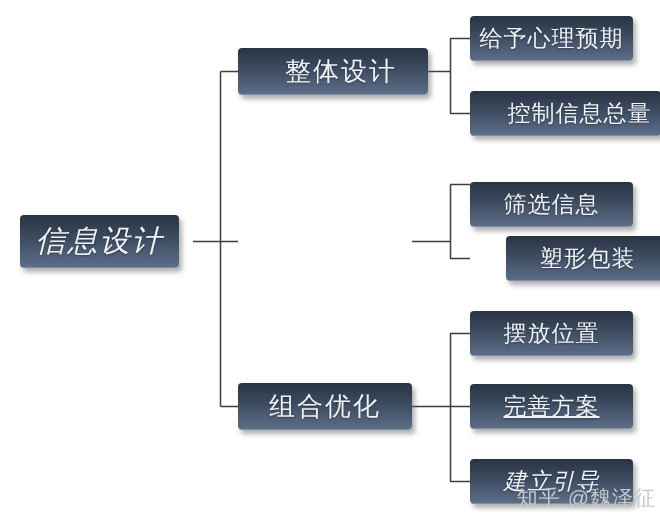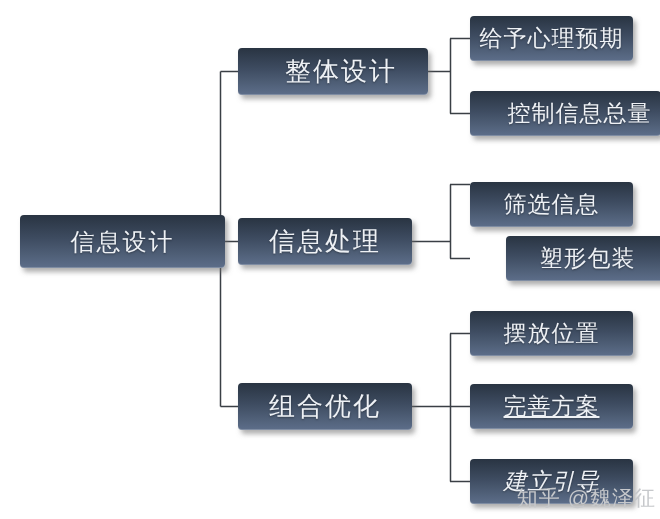--- a/index.html
+++ b/index.html
@@ -26,22 +26,23 @@
     background: linear-gradient(180deg, #293442 0%, #3e4c61 45%, #4f5f77 75%, #5d6e8a 100%);
     color: #eef1f5;
     border-radius: 4px;
     box-shadow: 3px 4px 5px rgba(110,110,110,0.55), inset 0 -1px 0 rgba(255,255,255,0.22);
     text-shadow: 0 1px 2px rgba(0,0,0,0.35);
     letter-spacing: 2px;
     white-space: nowrap;
   }
   .node--root {
     left: 20px; top: 215px;
-    width: 205px; height: 53px;
-    font-size: 24px;
+    width: 159px; height: 53px;
+    font-size: 30px;
+    font-style: italic;
   }
   .node--mid {
     left: 238px;
     width: 174px; height: 47px;
     font-size: 26px;
   }
   .node--mid-1 { top: 48px; padding-left: 16px; }
   .node--mid-2 { top: 218px; }
   .node--mid-3 { top: 383px; text-align: center; }
   .node--leaf {
@@ -83,21 +84,20 @@
              M450.5,184.5 V258.5
              M450,184.5 H470 M450,258.5 H470
              M412,406.5 H450.5
              M450.5,333.5 V481.5
              M450,333.5 H470 M450,406.5 H470 M450,481.5 H470" fill="none" stroke="#3a3f45" stroke-width="1.5"></path>
   </svg>
 
   <div class="node node--root">信息设计</div>
 
   <div class="node node--mid node--mid-1">整体设计</div>
-  <div class="node node--mid node--mid-2">信息处理</div>
   <div class="node node--mid node--mid-3">组合优化</div>
 
   <div class="node node--leaf node--leaf-1">给予心理预期</div>
   <div class="node node--leaf node--leaf-2">控制信息总量</div>
   <div class="node node--leaf node--leaf-3">筛选信息</div>
   <div class="node node--leaf node--leaf-4">塑形包装</div>
   <div class="node node--leaf node--leaf-5">摆放位置</div>
   <div class="node node--leaf node--leaf-6">完善方案</div>
   <div class="node node--leaf node--leaf-7">建立引导</div>
 

